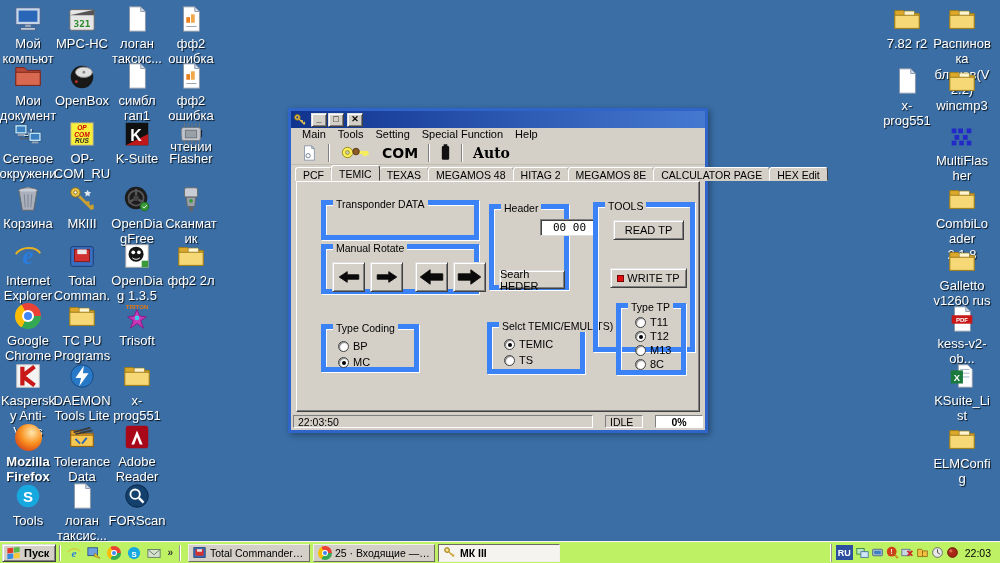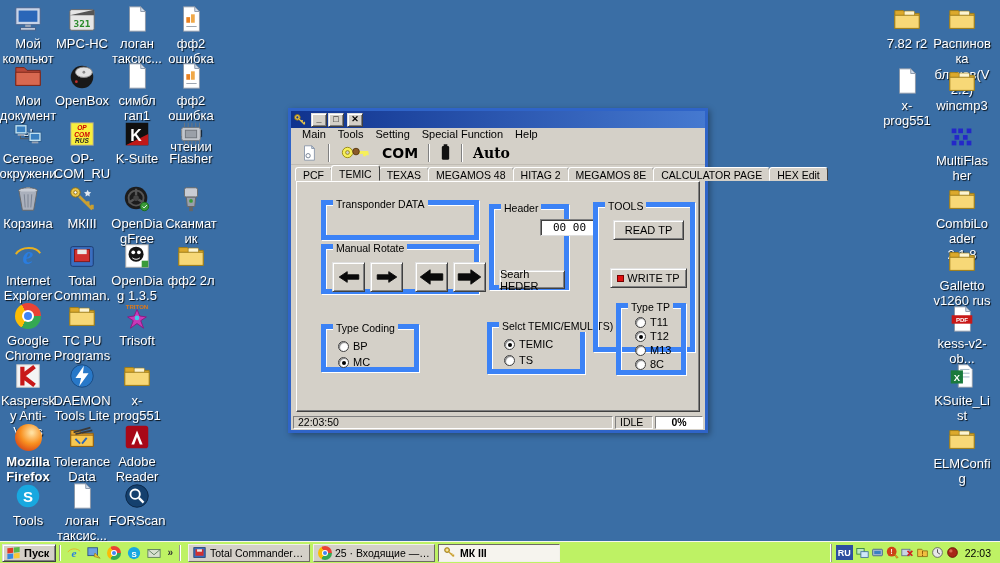--- a/index.html
+++ b/index.html
@@ -70,21 +70,21 @@
   .radio-row { position:absolute; display:flex; align-items:center; gap:4px; }
   .radio { width:11px; height:11px; border-radius:50%; background:#fff; border:1px solid #404040;
     box-shadow:inset 1px 1px 1px #808080; position:relative; flex:0 0 auto; }
   .radio.sel::after { content:''; position:absolute; left:3px; top:3px; width:4px; height:4px; border-radius:50%; background:#000; }
 
   .arrowbtn { position:absolute; width:33px; height:30px; background:#d4d0c8; border:1px solid;
     border-color:#dfdfdf #404040 #404040 #dfdfdf; box-shadow:inset 1px 1px 0 #fff, inset -1px -1px 0 #808080;
     display:flex; align-items:center; justify-content:center; }
   .flip { transform:scaleX(-1); }
 
-  #statusbar { height:16px; display:flex; align-items:center; gap:2px; padding:1px 2px; background:#d4d0c8; }
+  #statusbar { height:16px; display:flex; align-items:flex-start; gap:12px; padding:1px 2px; background:#d4d0c8; }
   .scell { height:13px; border:1px solid; border-color:#808080 #fff #fff #808080; display:flex; align-items:center;
     padding:0 4px; font-size:10.5px; background:#d4d0c8; }
   .scell.time { flex:1; }
   .scell.idle { width:38px; }
   .scell.prog { width:48px; background:#fff; justify-content:center; font-weight:bold; }
 
   
   #taskbar { position:absolute; left:0; bottom:0; width:1000px; height:22px; background:#d5d1c8;
     border-top:1px solid #f7f5f0; display:flex; align-items:center; padding:0 2px; }
   #start-button { height:18px; display:flex; align-items:center; gap:3px; padding:0 6px 0 3px;

